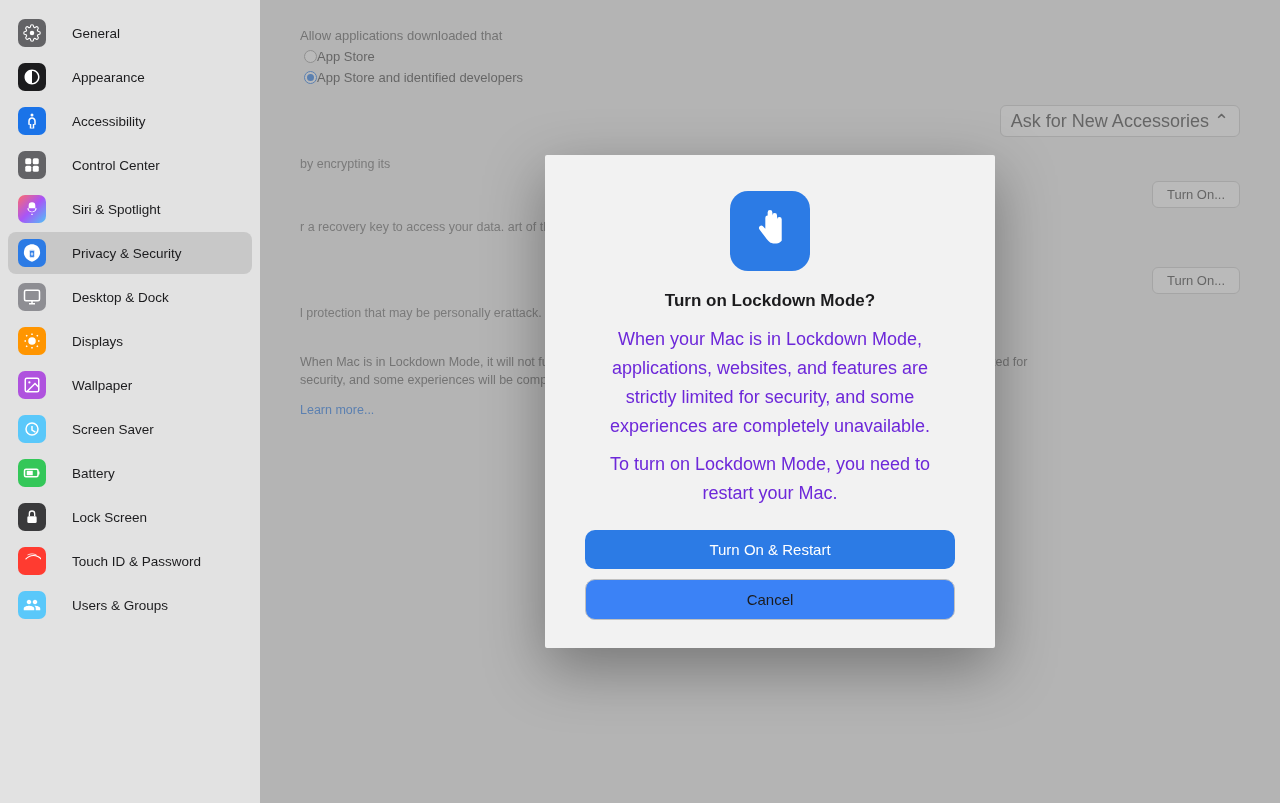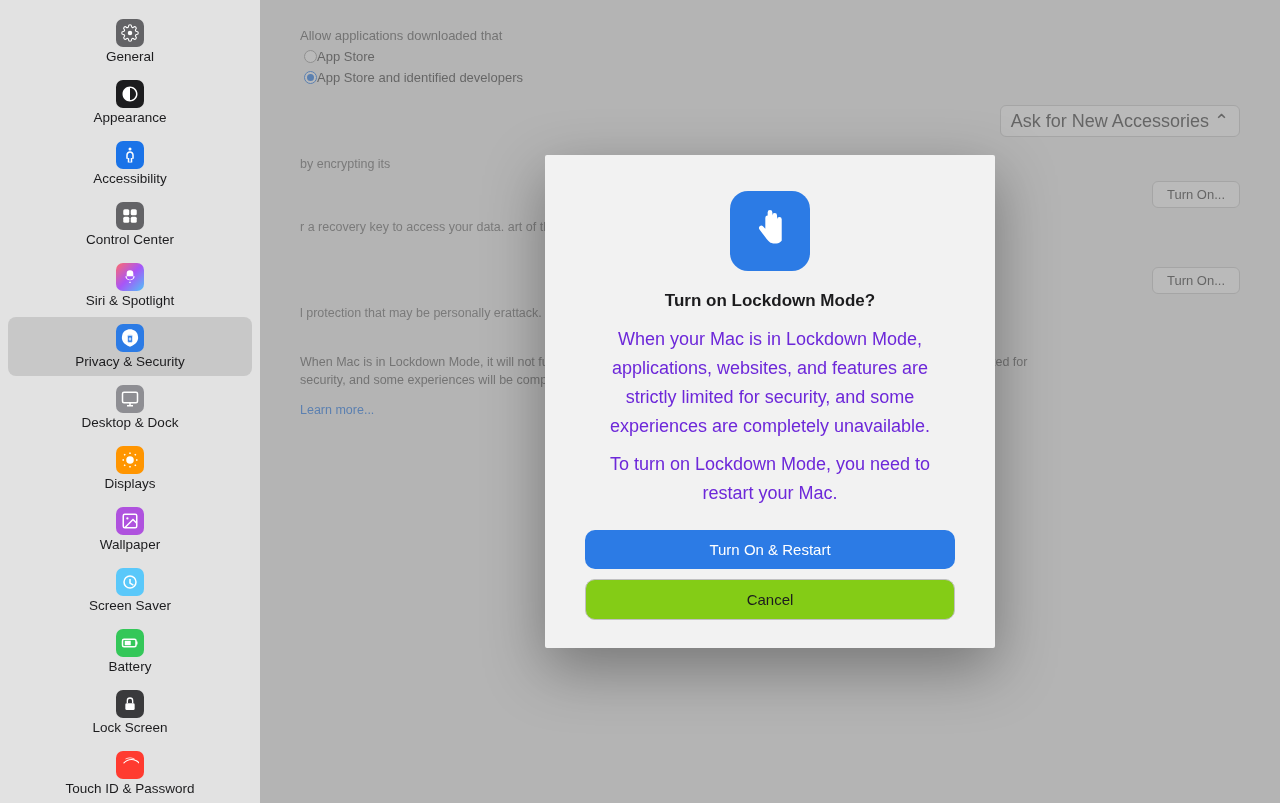--- a/index.html
+++ b/index.html
@@ -22,23 +22,22 @@
       padding: 12px 8px;
       overflow-y: auto;
     }
 
     .sidebar-item {
       display: flex;
       align-items: center;
       padding: 7px 10px;
       border-radius: 8px;
       cursor: pointer;
-      gap: 2px;
+      gap: 26px;
       margin-bottom: 2px;
-      flex-direction: column;
     }
 
     .sidebar-item.active {
       background: #c8c8c8;
     }
 
     .sidebar-icon {
       width: 28px;
       height: 28px;
       border-radius: 7px;
@@ -230,21 +229,21 @@
       font-weight: 400;
       cursor: pointer;
       margin-bottom: 10px;
     }
 
     .modal-btn-secondary {
       width: 100%;
       padding: 11px;
       border-radius: 10px;
       border: 1px solid #c0c0c0;
-      background: #84cc16;
+      background: #3b82f6;
       color: #1c1c1e;
       font-size: 15px;
       cursor: pointer;
     }
 
     
     .icon-general { background: #636366; }
 
     .bg-content {
       position: relative;

